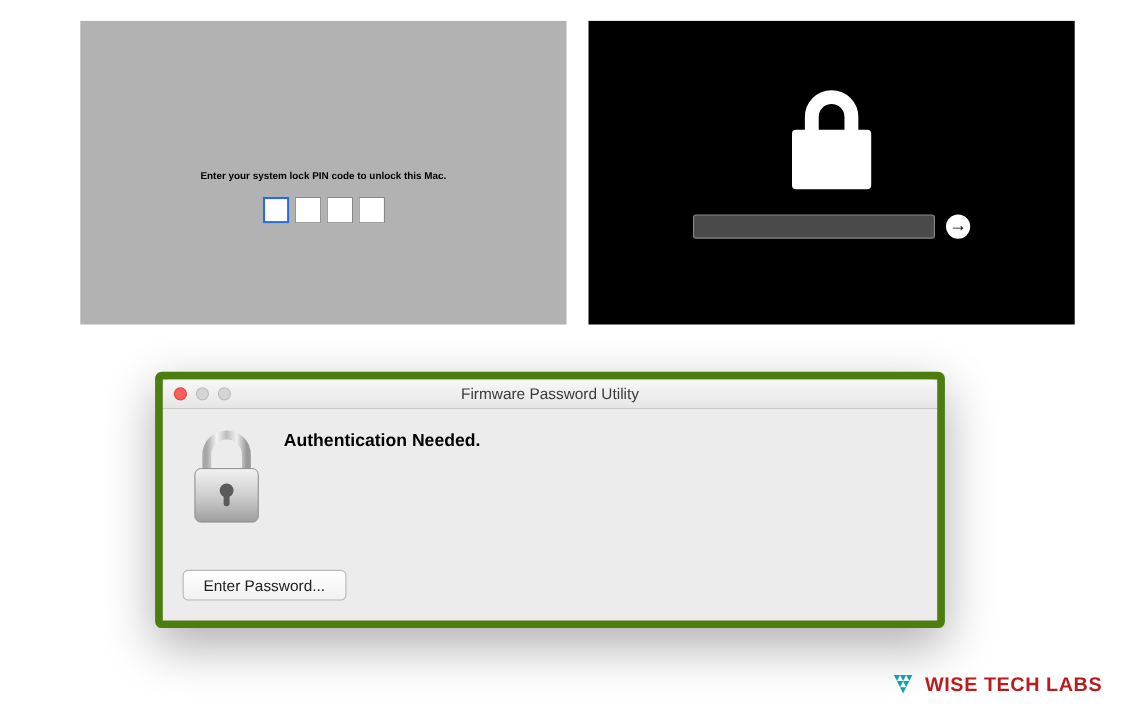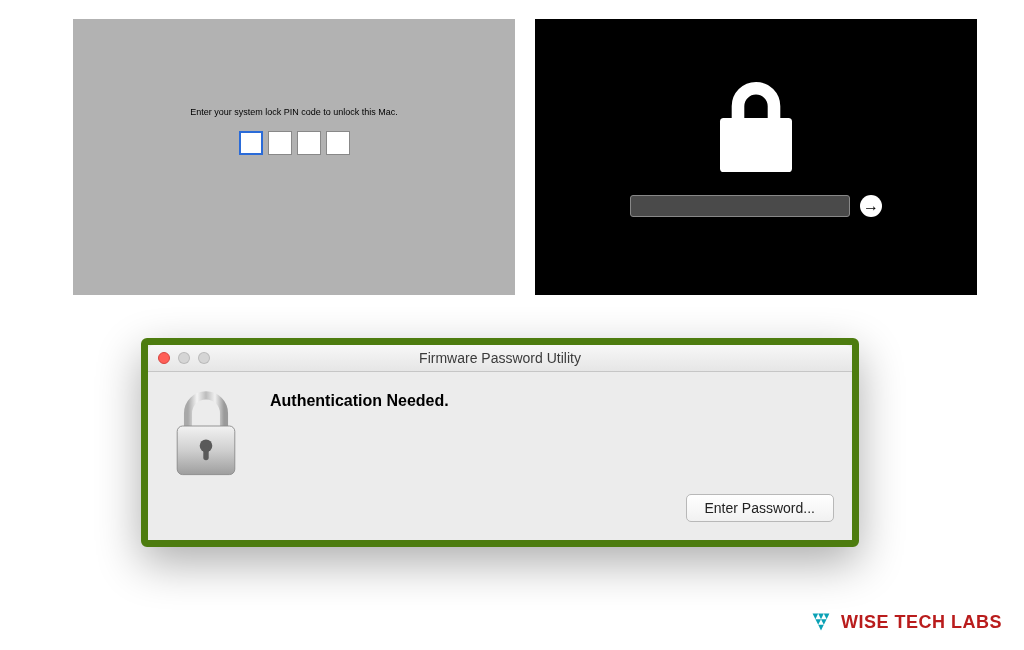--- a/index.html
+++ b/index.html
@@ -19,23 +19,24 @@
       top: 19px;
       width: 442px;
       height: 276px;
       background: #b2b2b2;
       display: flex;
       flex-direction: column;
       align-items: center;
     }
     .apple-logo-wrap { margin-top: 30px; }
     .pin-instruction {
-      margin-top: 40px;
+      margin-top: 88px;
       font-size: 9px;
       color: #000;
+      font-weight: bold;
     }
     .pin-boxes {
       margin-top: 14px;
       display: flex;
       gap: 5px;
     }
     .pin-box {
       width: 24px;
       height: 24px;
       background: #ffffff;
@@ -126,21 +127,21 @@
       left: 0; right: 0;
       text-align: center;
       font-size: 14px;
       color: #3b3b3b;
       pointer-events: none;
     }
 
     .dialog-body {
       display: flex;
       padding: 18px 36px 14px 22px;
-      gap: 28px;
+      gap: 16px;
       align-items: flex-start;
     }
     .padlock-icon svg { width: 72px; height: 90px; display: block; }
 
     .dialog-text {
       flex: 1;
     }
     .dialog-heading {
       font-size: 16px;
       font-weight: 700;
@@ -149,22 +150,22 @@
       margin-bottom: 8px;
     }
     .dialog-desc {
       font-size: 14px;
       color: #1d1d1d;
       line-height: 1.45;
     }
 
     .dialog-footer {
       display: flex;
-      justify-content: flex-end;
       padding: 0 18px 18px 18px;
+      margin-top: 24px;
     }
     .btn {
       background: linear-gradient(to bottom, #ffffff, #f1f1f1);
       border: 1px solid #b8b8b8;
       border-radius: 5px;
       padding: 5px 18px;
       font-size: 14px;
       color: #222;
       cursor: pointer;
     }

